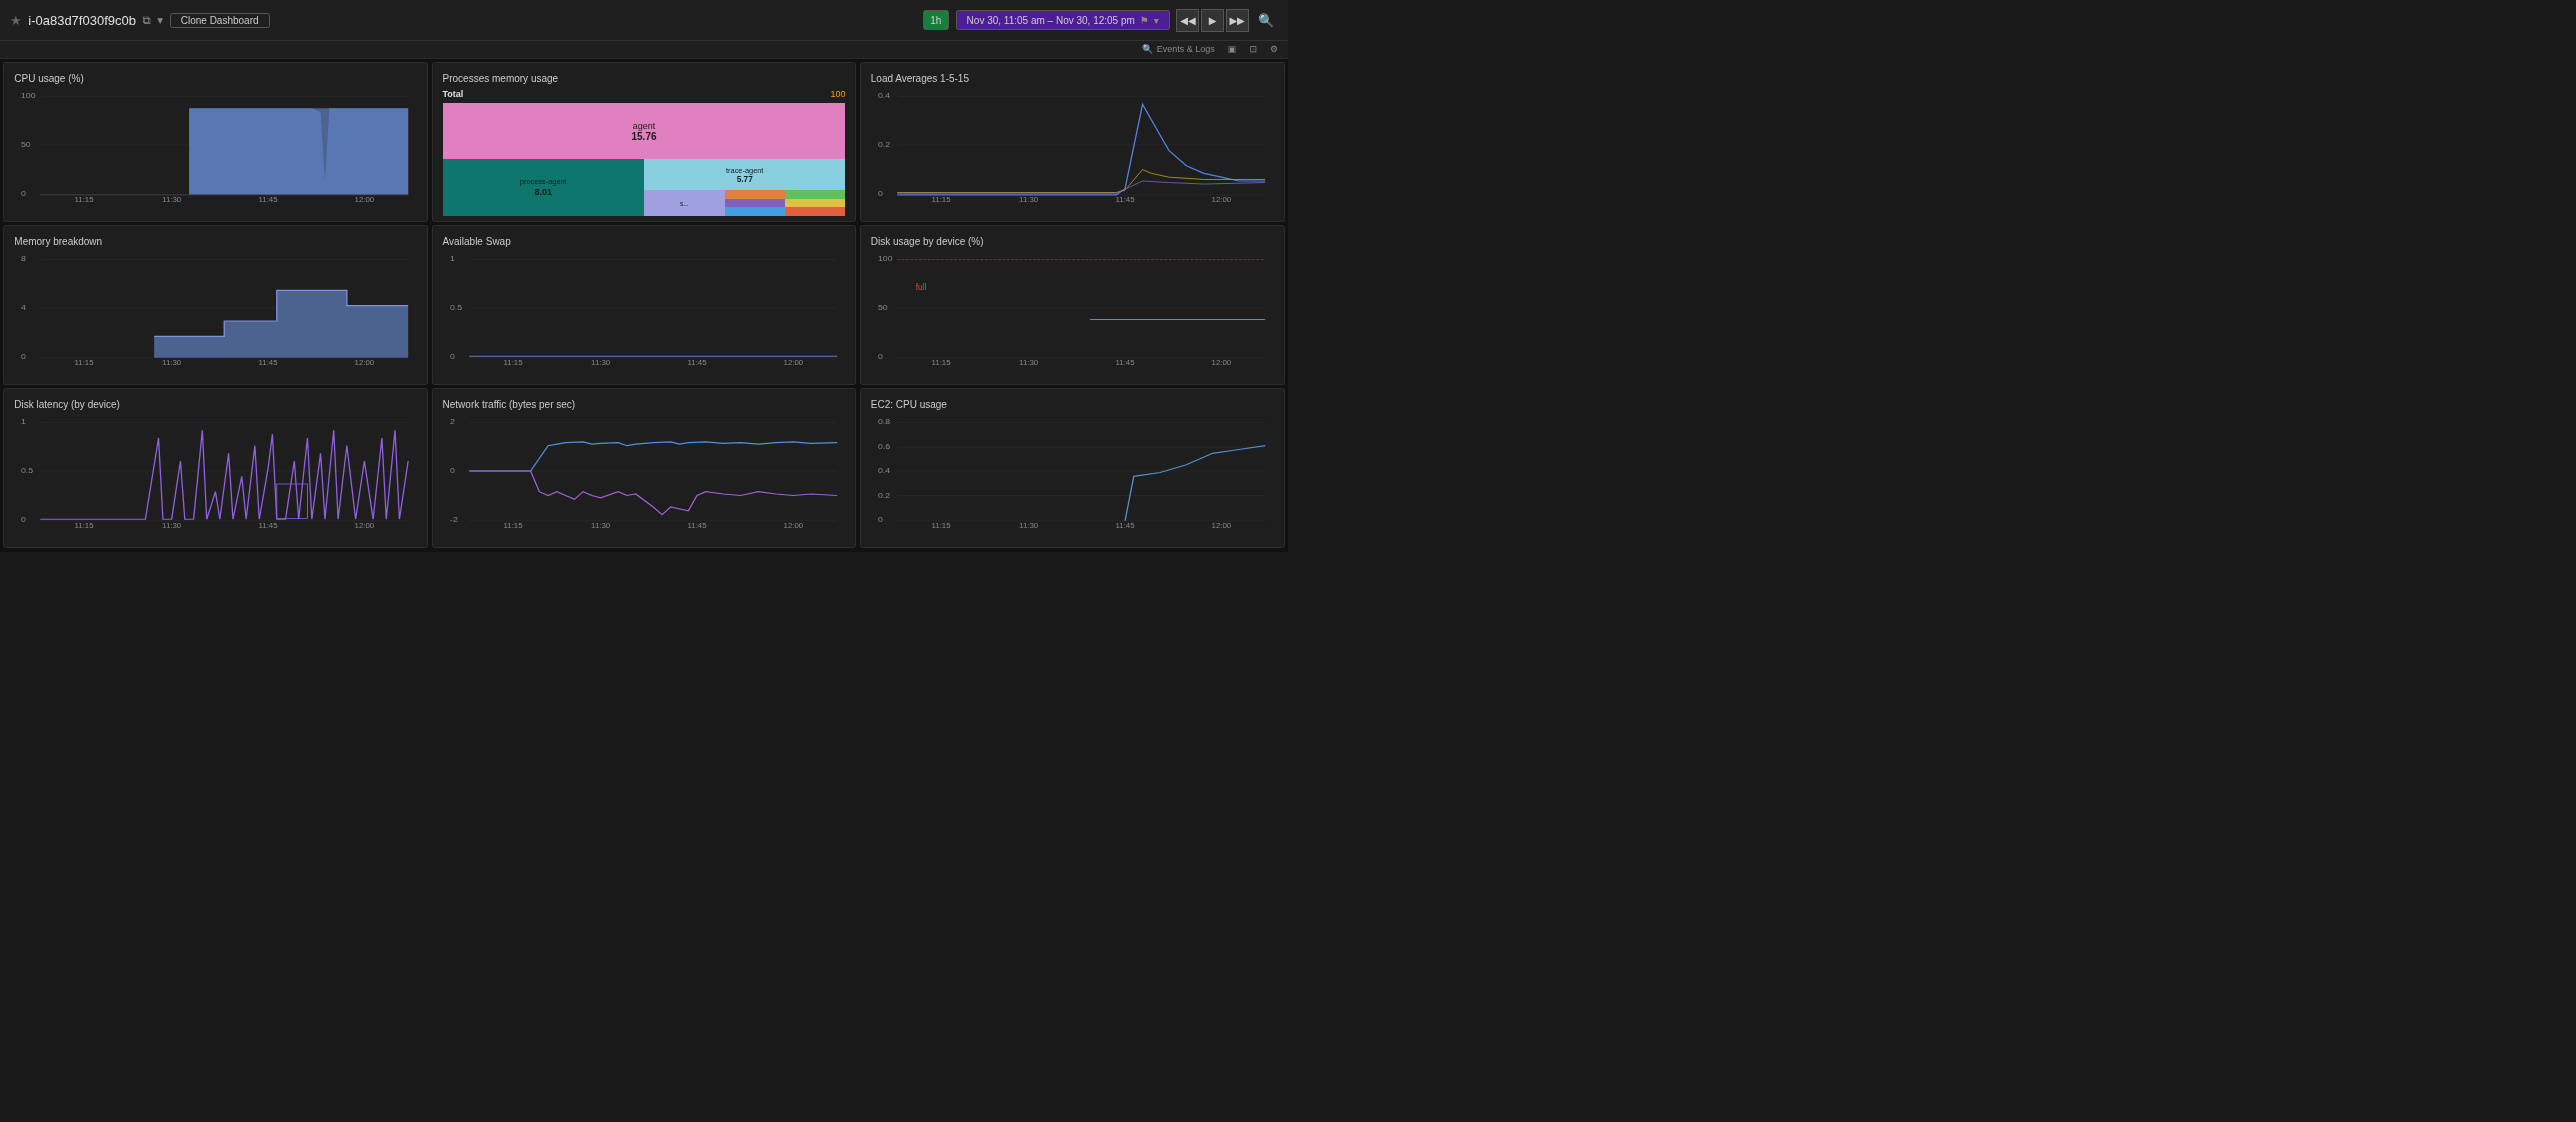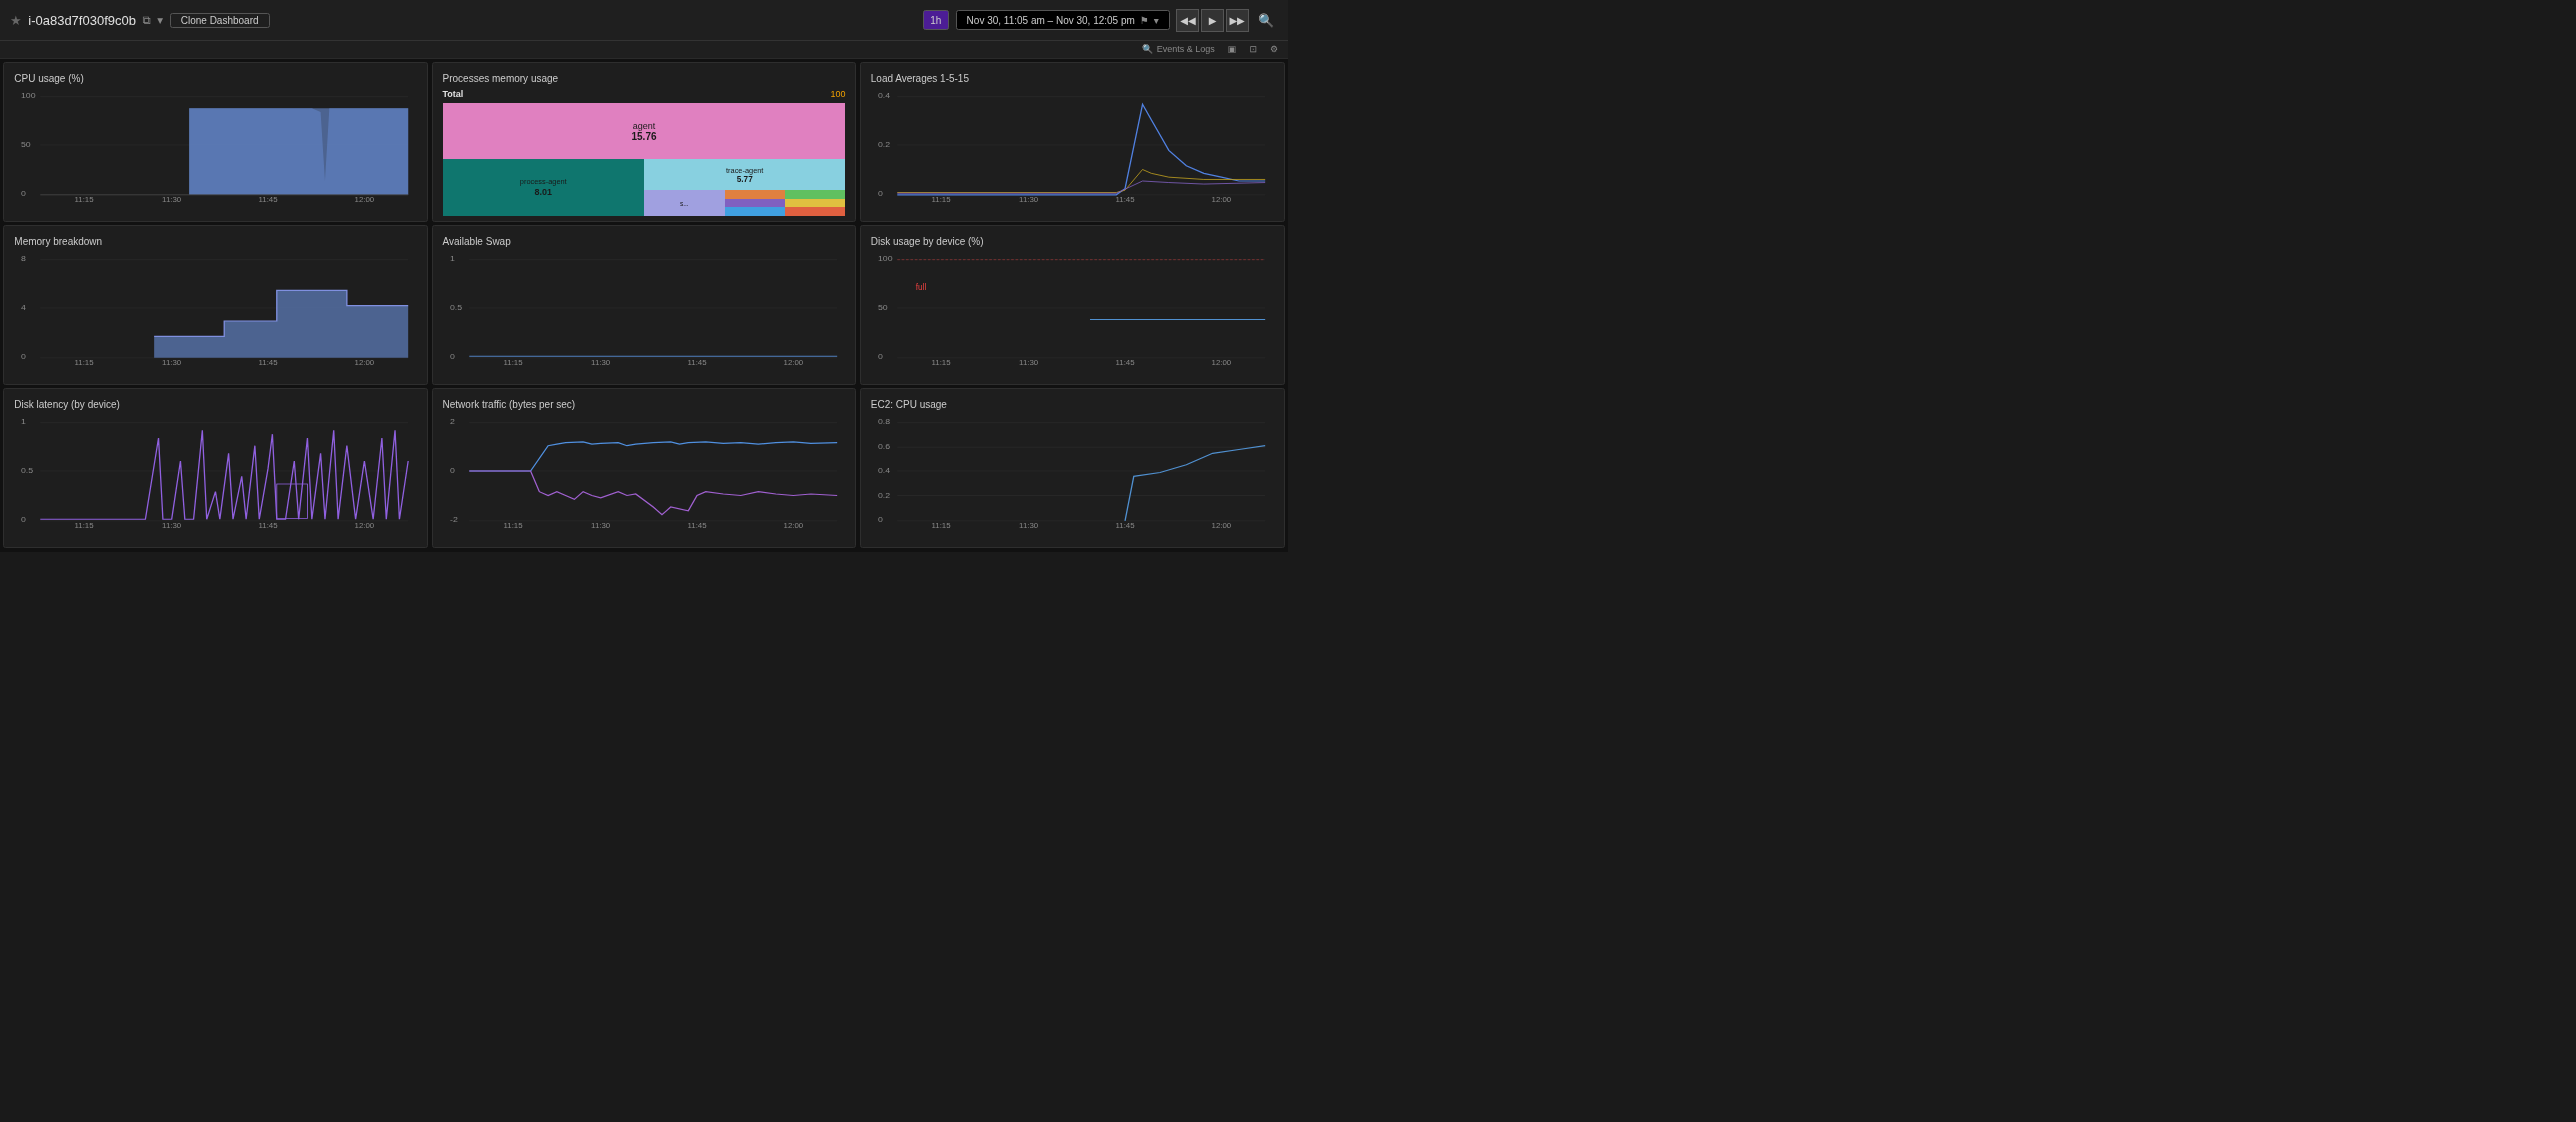--- a/index.html
+++ b/index.html
@@ -41,30 +41,30 @@
       border-radius: 2.5px;
       cursor: pointer;
       font-size: 10px;
     }
     .header-right {
       display: flex;
       align-items: center;
       gap: 6.6px;
     }
     .time-range-btn {
-      background: #4c1d95;
+      background: #15803d;
       border: 0.8px solid #555;
       color: #ccc;
       padding: 3.3px 6.6px;
       border-radius: 2.5px;
       cursor: pointer;
       font-size: 10px;
     }
     .time-display {
-      background: #000000;
+      background: #4c1d95;
       border: 0.8px solid #555;
       color: #ccc;
       padding: 3.3px 10px;
       border-radius: 2.5px;
       font-size: 10px;
       display: flex;
       align-items: center;
       gap: 5px;
     }
     .nav-controls {

